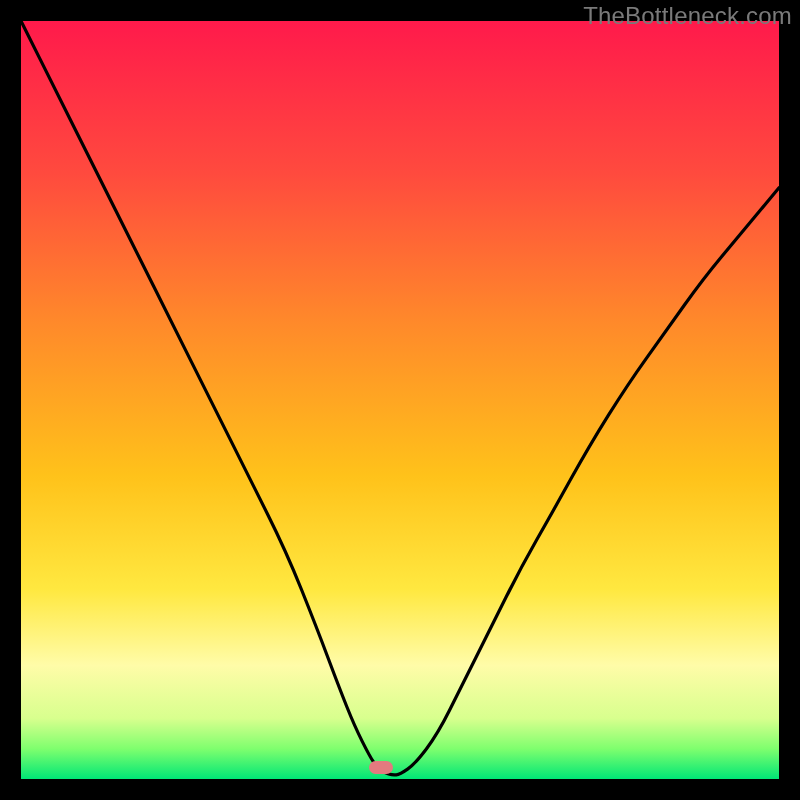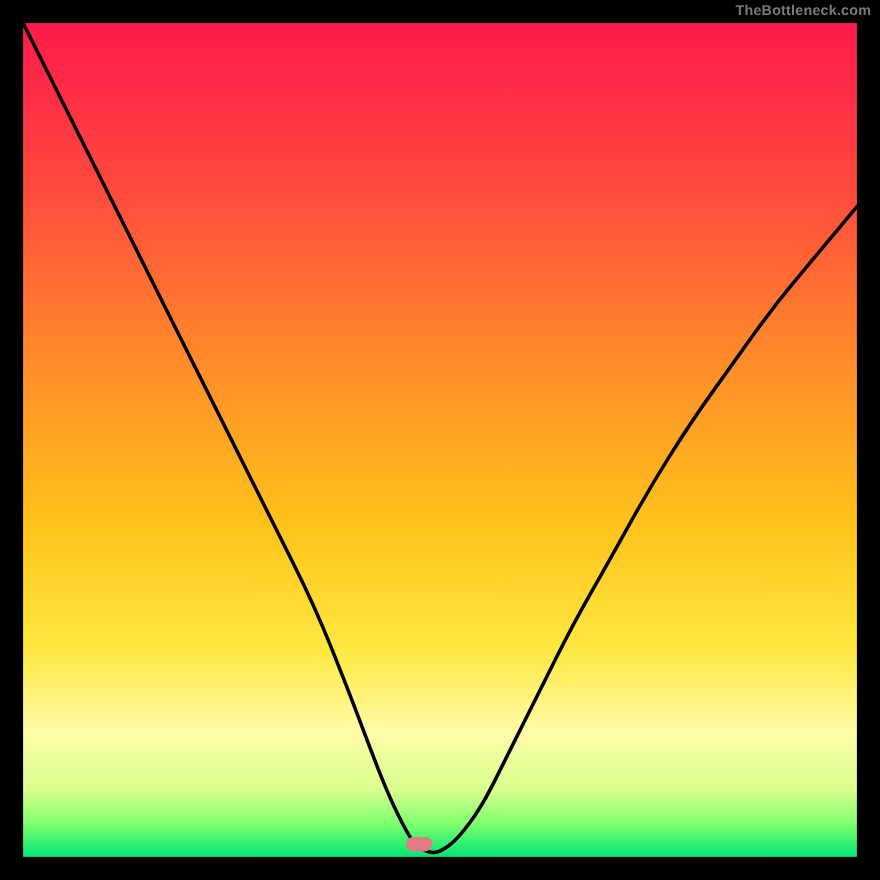--- a/index.html
+++ b/index.html
@@ -25,22 +25,22 @@
       #fffca8 85%,
       #d8ff8e 92%,
       #7fff6e 96%,
       #00e676 100%);
   }
   .watermark {
     position: absolute;
     top: 2px;
     right: 8px;
     color: #7a7a7a;
-    font-size: 13px;
-    font-weight: 700;
+    font-size: 24px;
+    font-weight: 400;
     letter-spacing: 0.2px;
   }
   svg.curve {
     position: absolute;
     left: 21px;
     top: 21px;
     width: 758px;
     height: 758px;
     overflow: visible;
   }

